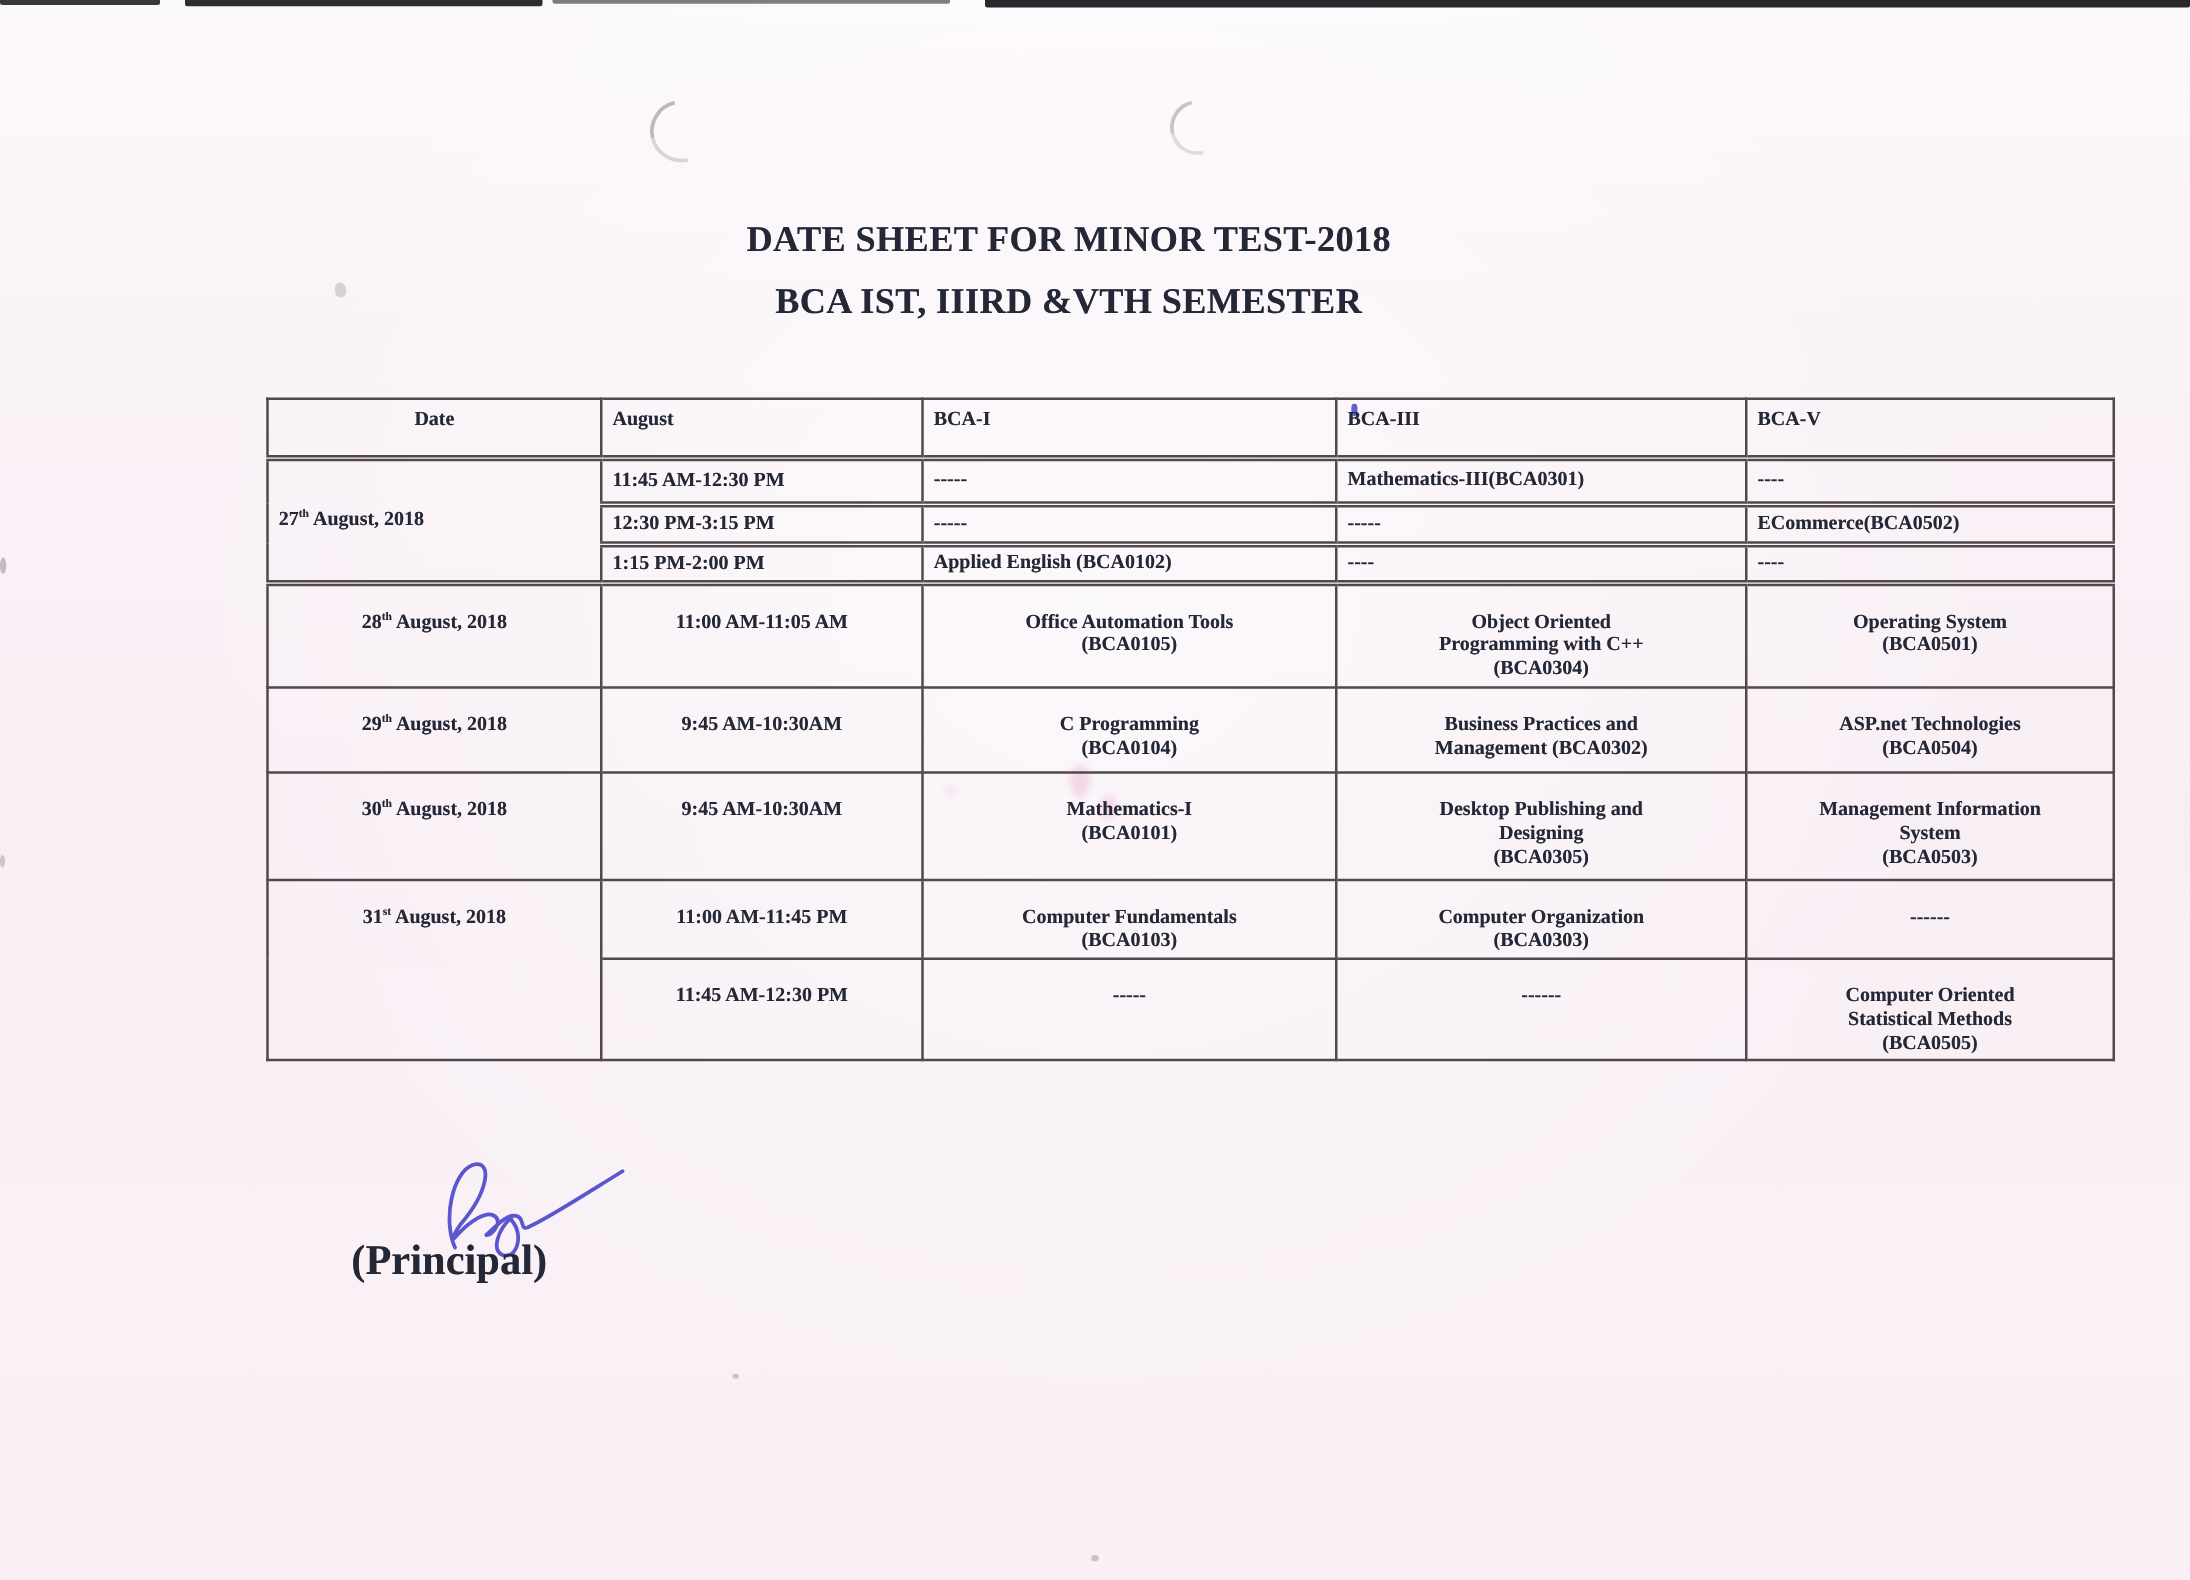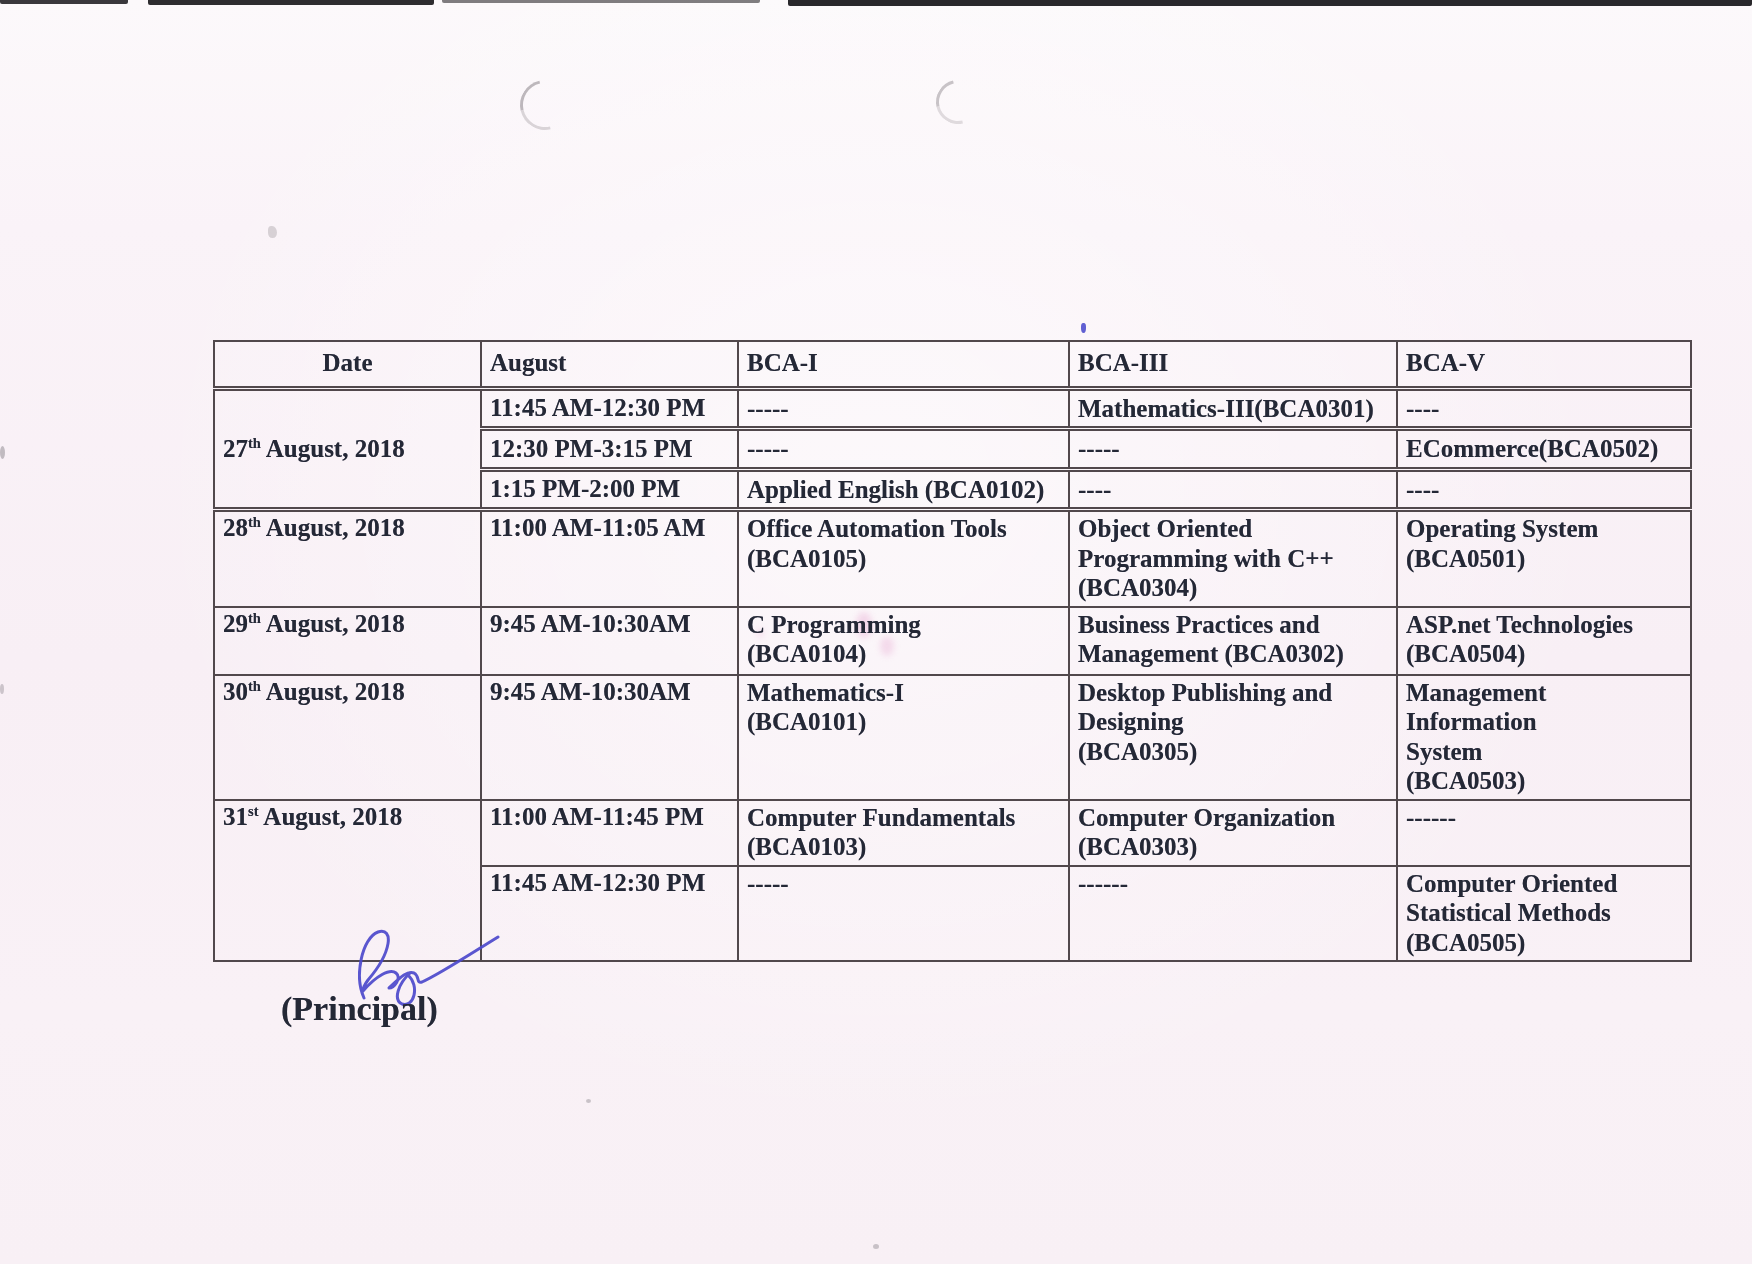--- a/index.html
+++ b/index.html
@@ -39,40 +39,40 @@
   .sm3{left:756px;top:628px;width:8px;height:10px;opacity:.3;}
   .ink-dot{position:absolute;left:1081px;top:323px;width:5px;height:10px;
     background:var(--accent-mark-blue,#3a3ac8);border-radius:50% 50% 60% 60%;opacity:.8;}
   
   .title-block{position:absolute;left:450px;top:176px;width:810px;text-align:center;}
   .title-line{font-weight:bold;font-size:29px;letter-spacing:.3px;
     text-shadow:0 0 .5px rgba(30,34,60,.55);}
   .title-line.second{margin-top:16px;}
   
   table.datesheet{
-    position:absolute;left:213px;top:340px;width:1477px;
+    position:absolute;left:213px;top:318px;width:1477px;
     border-collapse:collapse;table-layout:fixed;
-    font-size:25px;font-weight:bold;
+    font-size:16px;font-weight:bold;
   }
   .datesheet th,.datesheet td{
     border:2px solid var(--table-border,#51484c);
     padding:3px 8px;
     text-shadow:0 0 .4px rgba(30,34,60,.5);
     overflow:hidden;
   }
   .datesheet th{
     text-align:left;vertical-align:top;padding-top:7px;
     border-bottom:5px double var(--table-border,#51484c);
   }
   .datesheet th.h-date{text-align:center;}
   .datesheet tr.thin td{border-bottom:5px double var(--table-border,#51484c);}
   .datesheet td.date-cell{text-align:center;vertical-align:middle;}
   .datesheet td.date-cell sup{font-size:0.58em;vertical-align:super;line-height:0;}
   .datesheet tr.align-left td{text-align:left;vertical-align:middle;}
-  .datesheet tr.align-center td{text-align:left;vertical-align:top;padding-top:2px;}
+  .datesheet tr.align-center td{text-align:center;vertical-align:top;padding-top:20px;}
   .datesheet td.subject{white-space:pre-line;line-height:1.18;}
   
   tr.hdr{height:47px;} tr.r0{height:37px;} tr.r1{height:32px;} tr.r2{height:31px;}
   tr.r3{height:84px;} tr.r4{height:68px;} tr.r5{height:86px;} tr.r6{height:48px;} tr.r7{height:80px;}
   
   .signature-svg{position:absolute;left:348px;top:918px;}
   .principal{position:absolute;left:281px;top:990px;font-size:34px;font-weight:bold;
     text-shadow:0 0 .5px rgba(30,34,60,.5);}
 </style>
 </head>
@@ -91,20 +91,24 @@
   <div class="edge-speck speck5"></div>
 
   <div class="punch-hole hole-1"></div>
   <div class="punch-hole hole-2"></div>
 
   <div class="smudge sm1"></div>
   <div class="smudge sm2"></div>
   <div class="smudge sm3"></div>
   <div class="ink-dot"></div>
 
+  <div class="title-block">
+    <div class="title-line">DATE SHEET FOR MINOR TEST-2018</div>
+    <div class="title-line second">BCA IST, IIIRD &amp;VTH SEMESTER</div>
+  </div>
 
   <table class="datesheet">
     <colgroup>
       <col style="width:267px">
         <col style="width:257px">
         <col style="width:331px">
         <col style="width:328px">
         <col style="width:294px">
     </colgroup>
     <thead>

